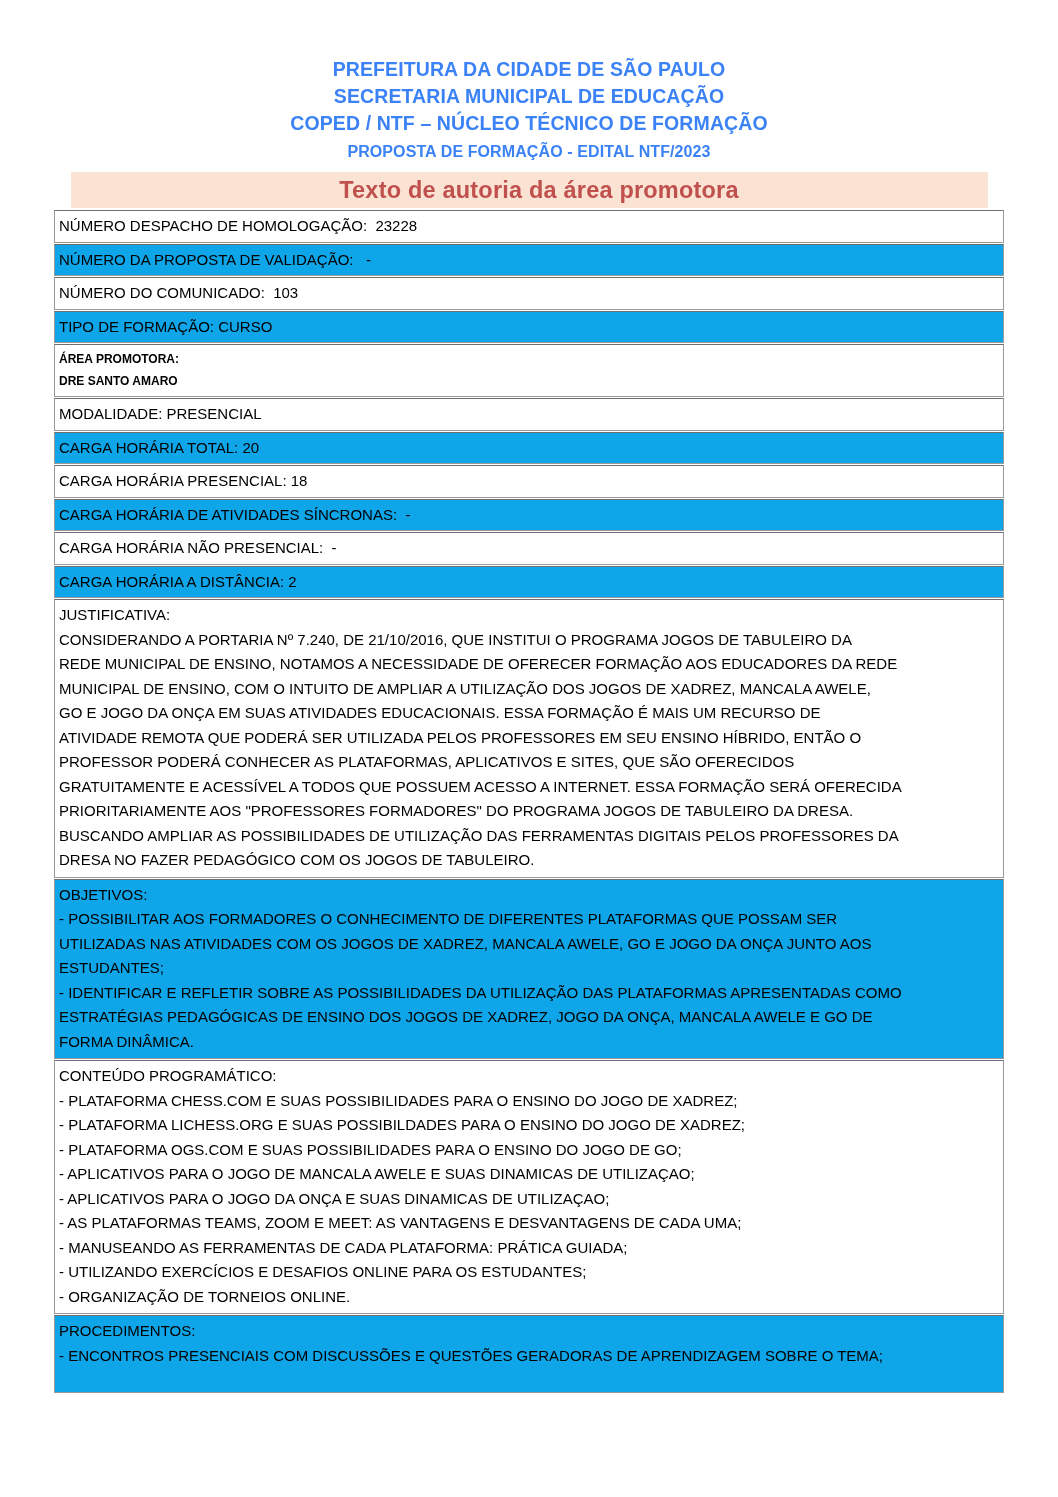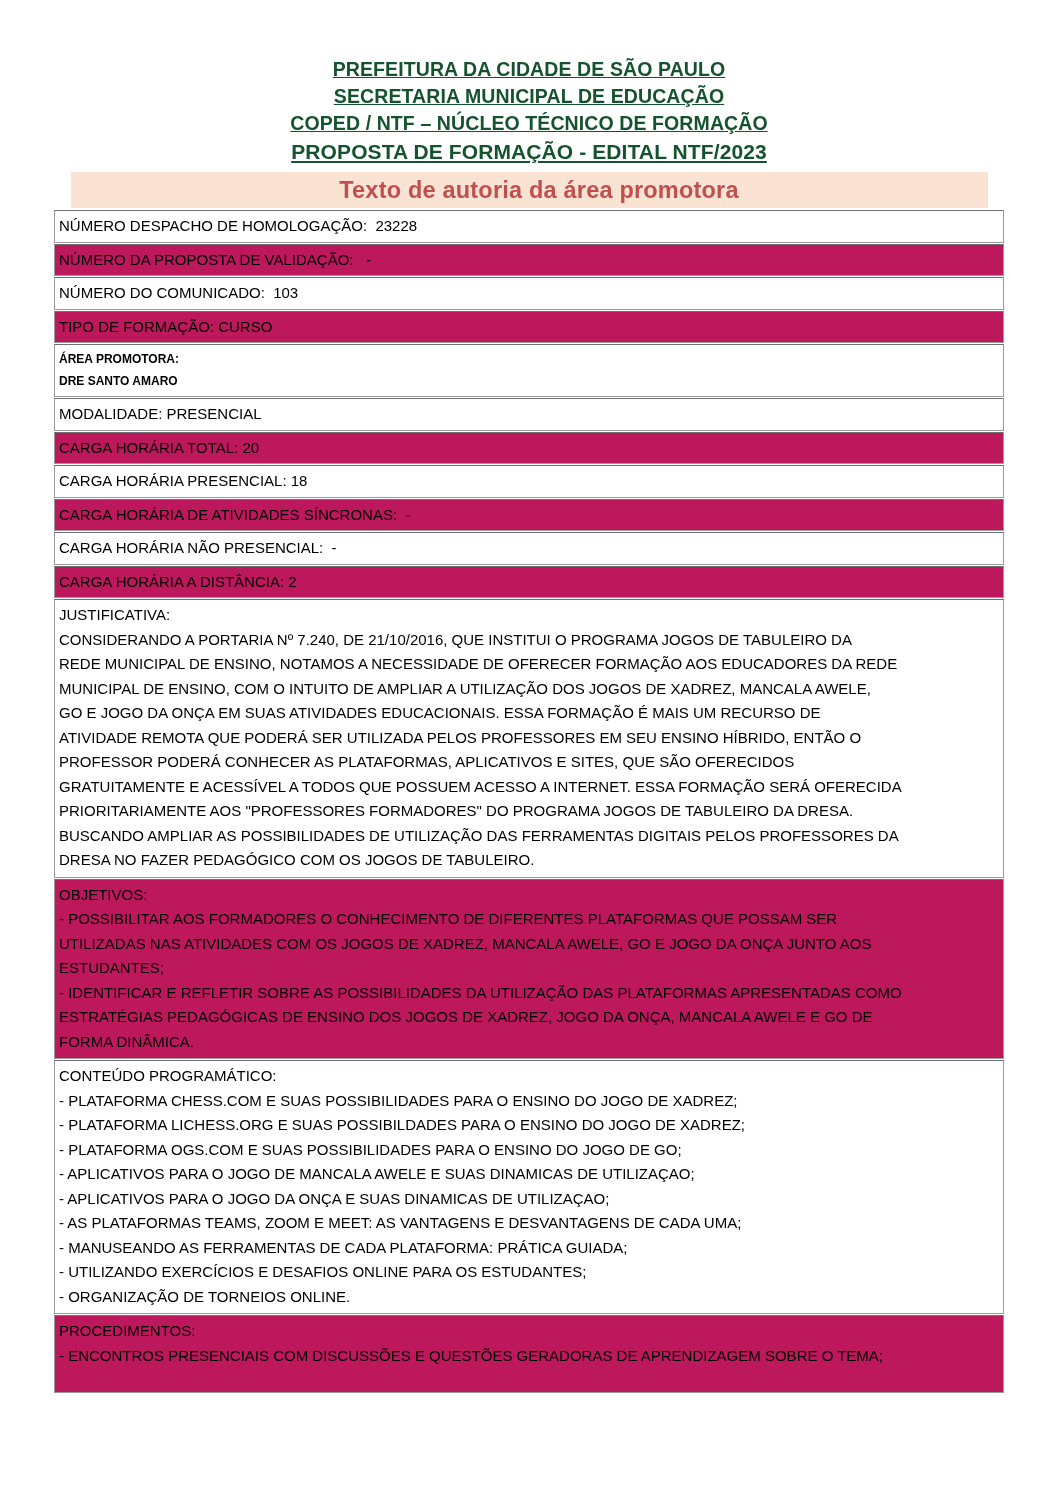--- a/index.html
+++ b/index.html
@@ -26,26 +26,25 @@
   
   .doc-header {
     padding-top: 56px;
     text-align: center;
   }
   .doc-header .hline {
     font-weight: bold;
     font-size: 19.5px;
     line-height: 27px;
     letter-spacing: 0.1px;
-    color: #14532d;
+    color: #3b82f6;
     white-space: nowrap;
-    text-decoration: underline;
   }
   .doc-header .hline.big {
-    font-size: 21px;
+    font-size: 16px;
     line-height: 29px;
   }
 
   
   .banner {
     margin: 6px auto 0 auto;
     width: 917px;
     height: 36px;
     background: #FBE3D4;
     display: flex;
@@ -72,21 +71,21 @@
     box-sizing: border-box;
     border: 1px solid #9a9a9a;
     border-top: 1px solid #6f6f6f;
     padding: 3px 4px 4px 4px;
     font-size: 15px;
     line-height: 23.5px;
     background: #ffffff;
     margin-top: 1px;
   }
   .row:first-child { margin-top: 2px; }
-  .row.peach { background: #be185d; }
+  .row.peach { background: #0ea5e9; }
   .row.bold { font-weight: bold; font-size: 12px; line-height: 22px; }
   .row .ln {
     white-space: pre-wrap;
     word-break: normal;
   }
   .row.block .ln { line-height: 24.5px; font-size: 15px; }
   .row.tall { padding-bottom: 24px; }
 </style>
 </head>
 <body>

